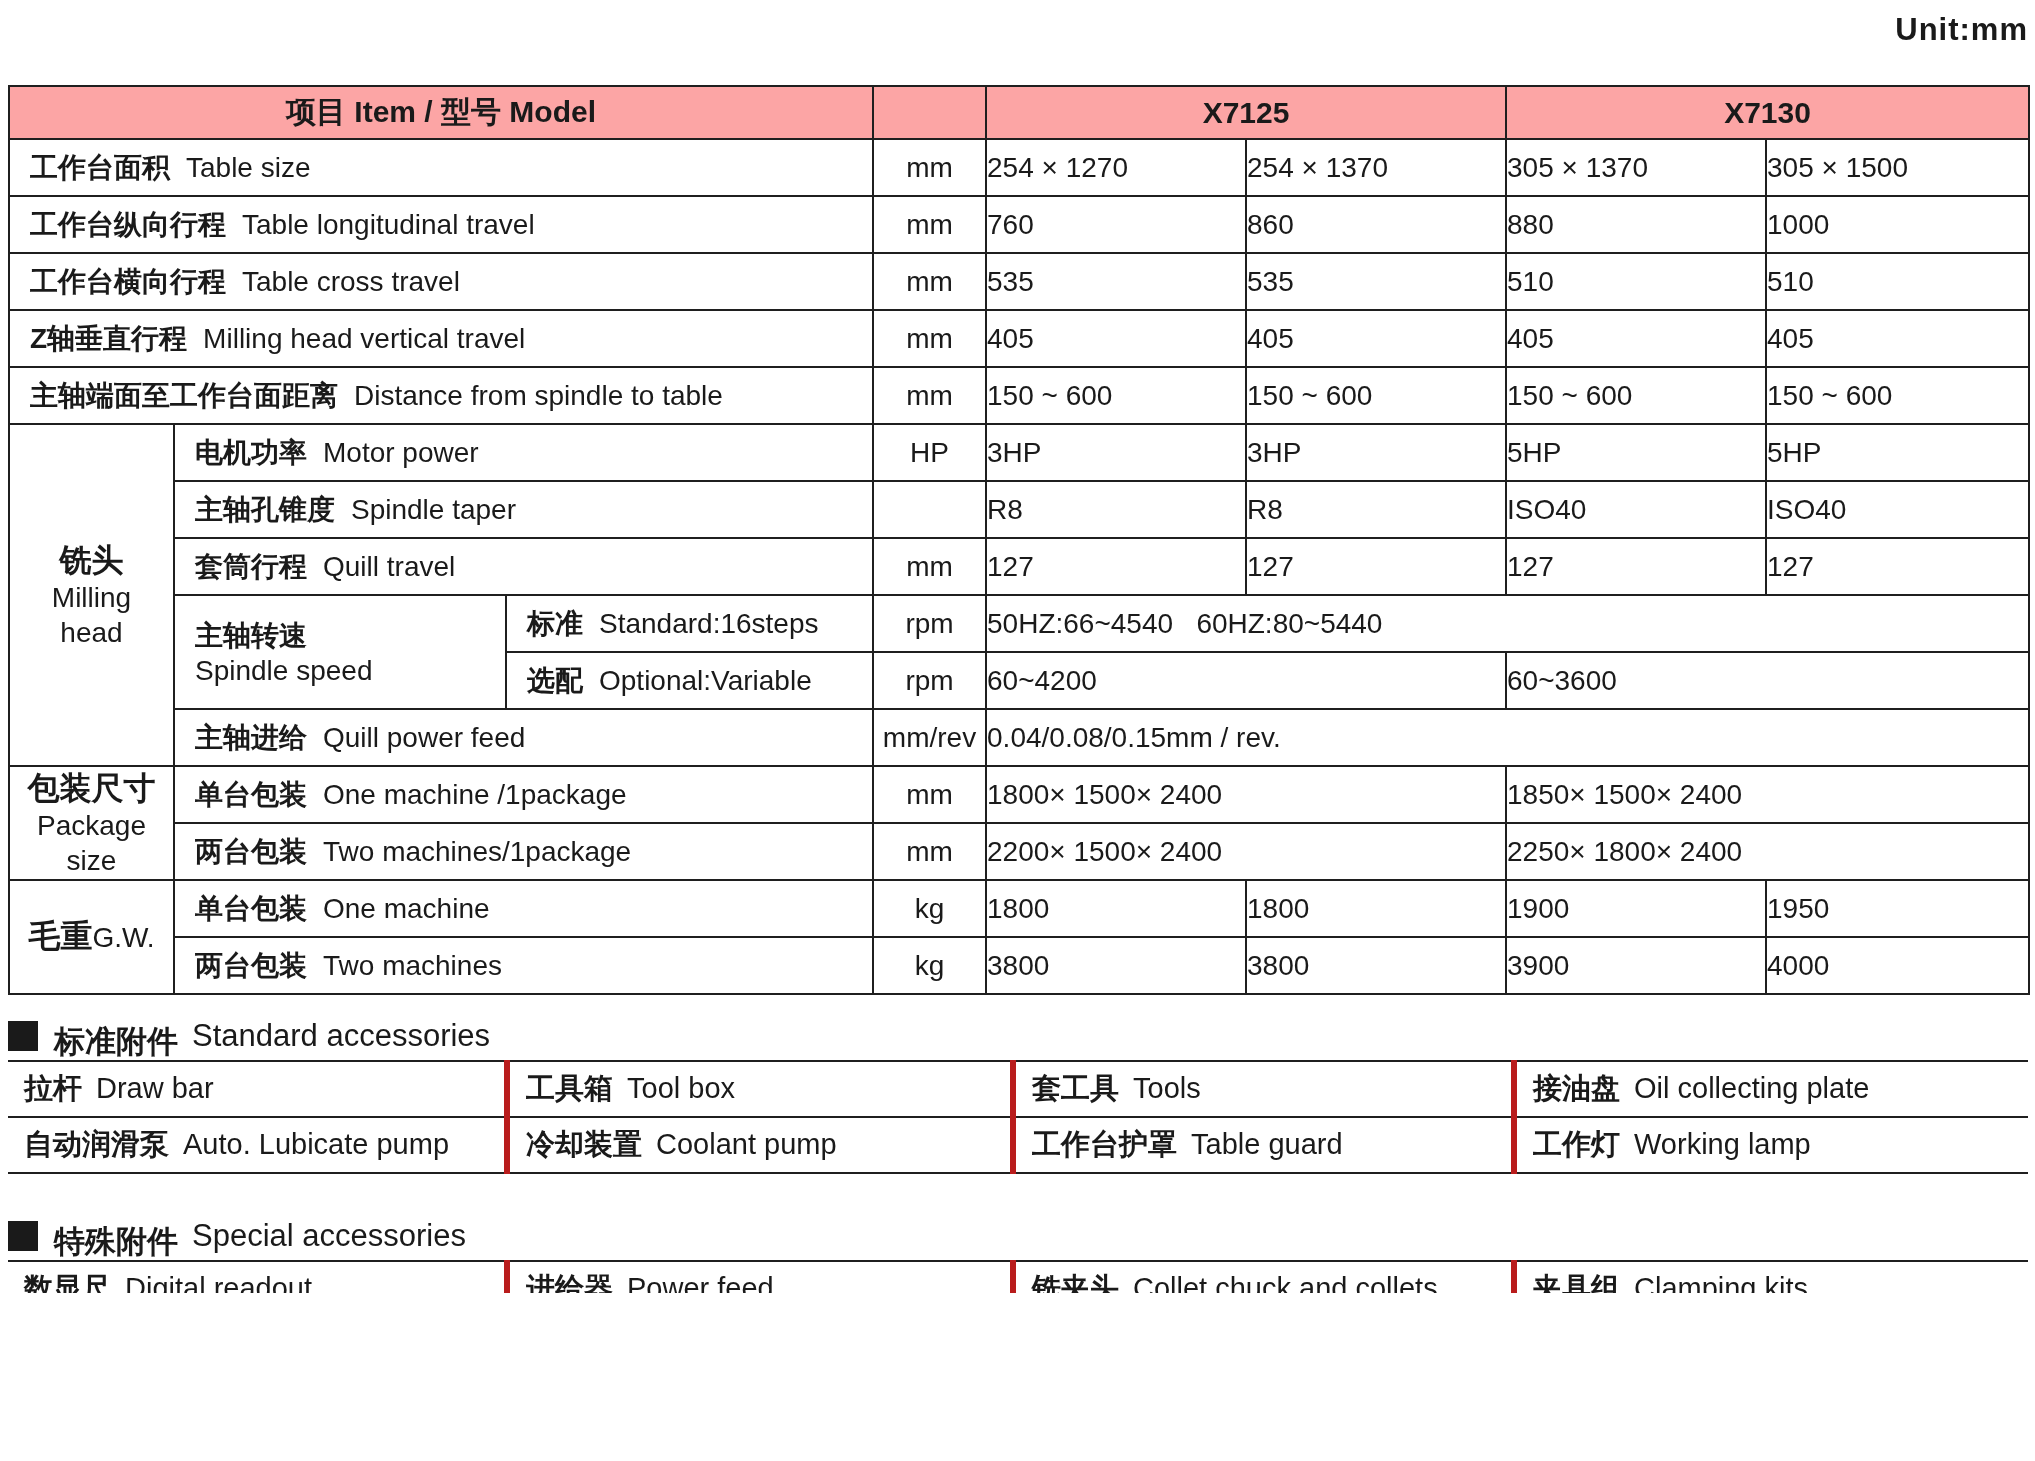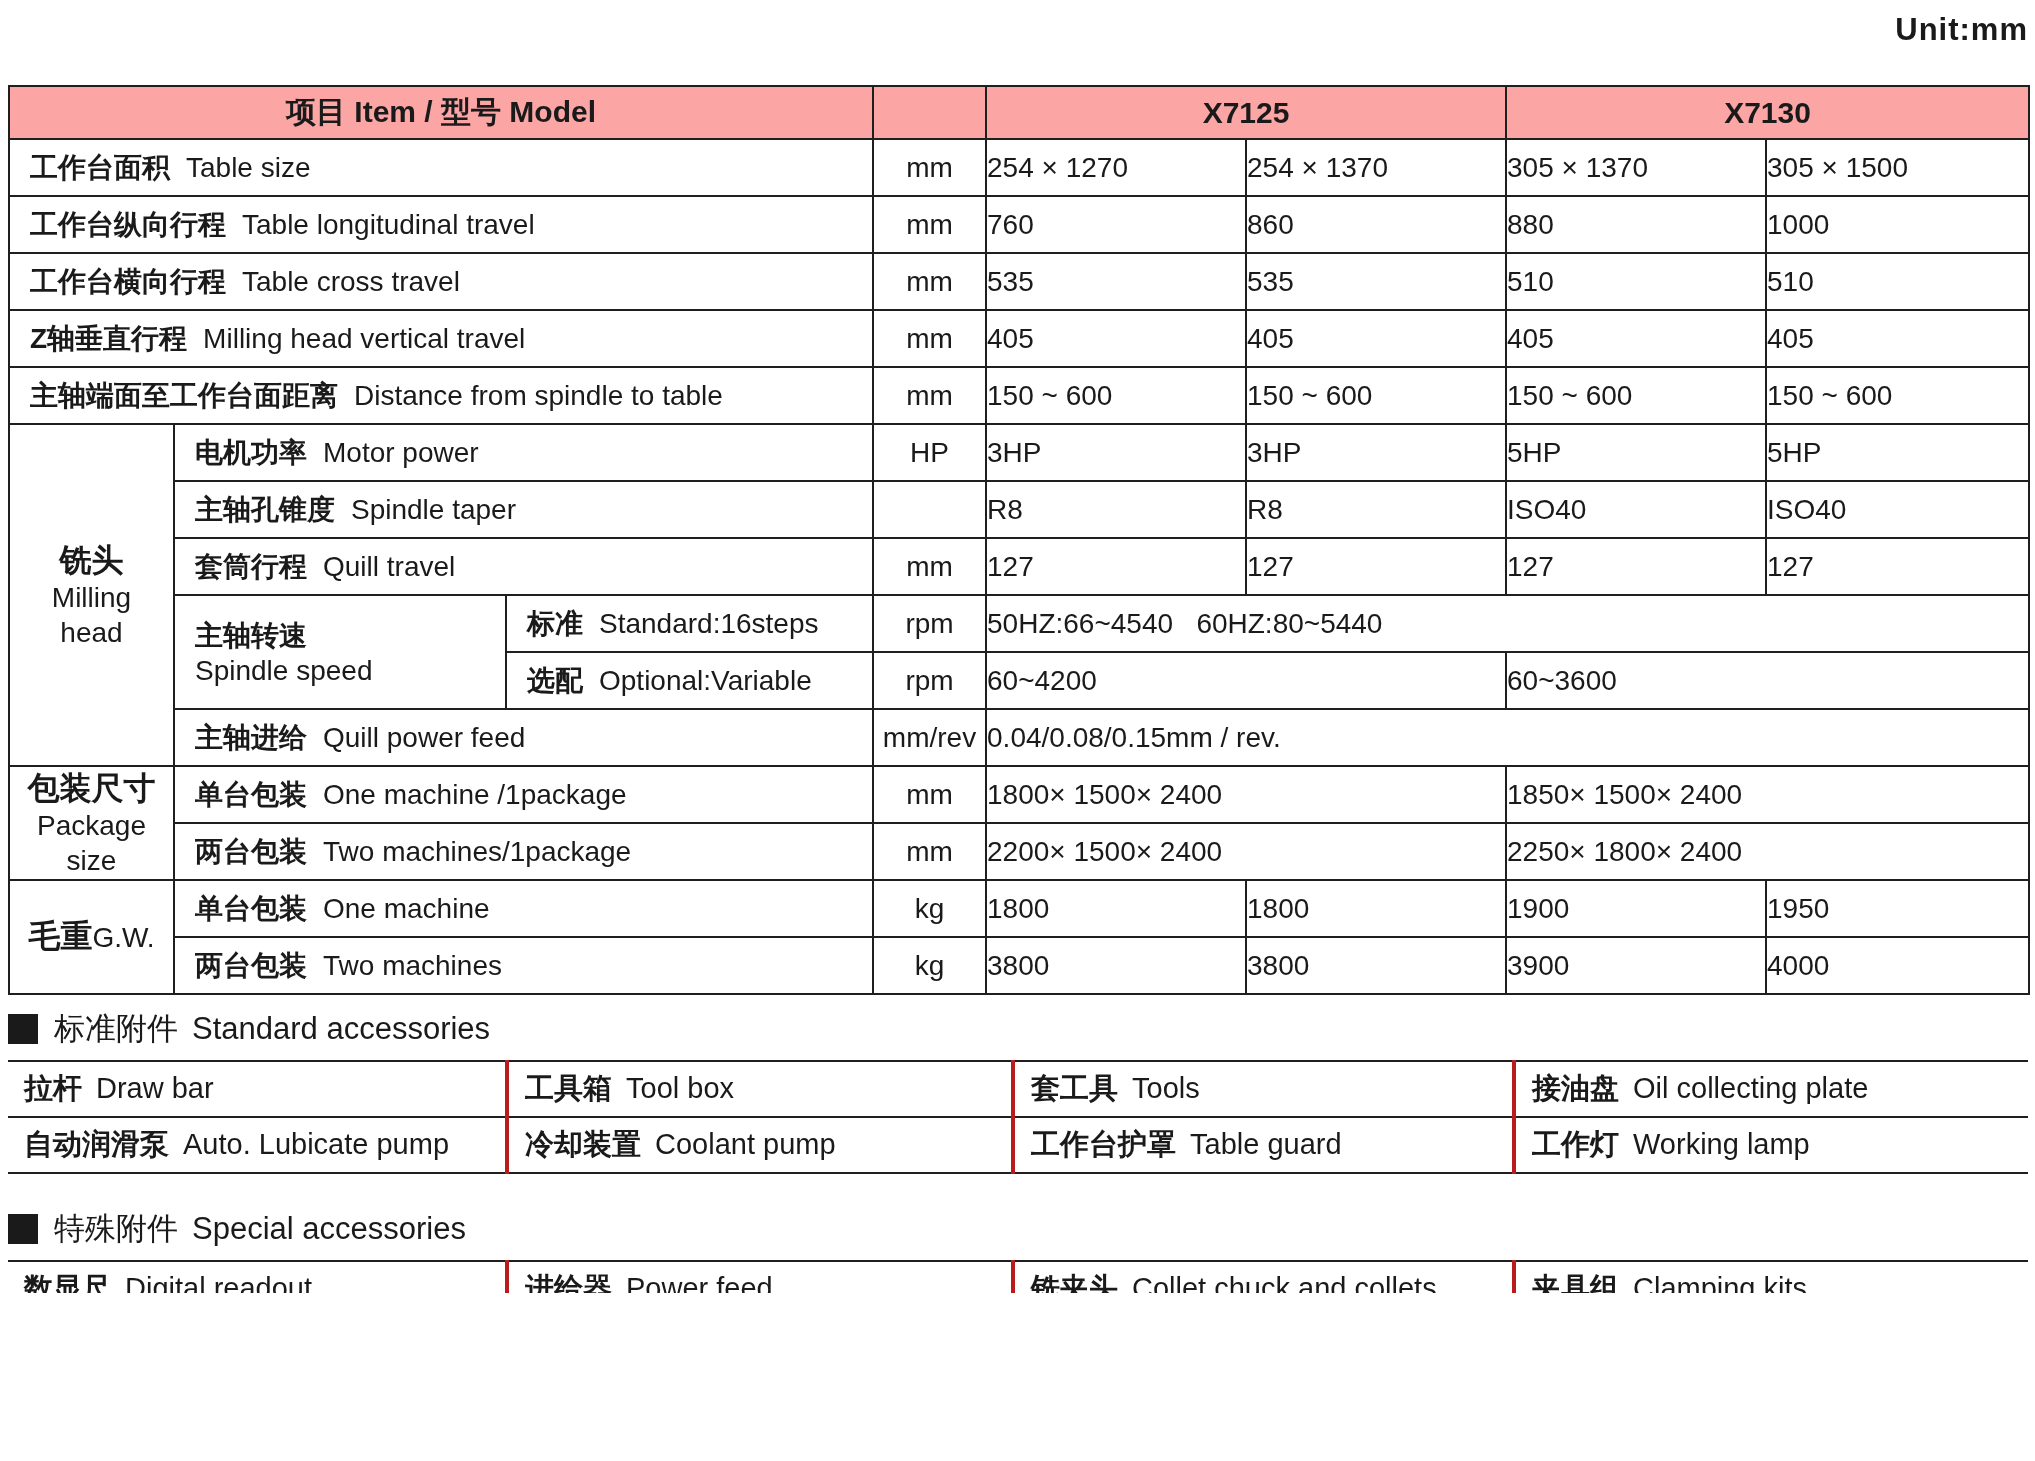--- a/index.html
+++ b/index.html
@@ -22,28 +22,28 @@
   .v { text-align: left; font-size: 29px; margin-left: 33px; }
   .pre { white-space: pre; }
   .grp { text-align: center; font-size: 28px; margin-left: 16px; }
   .grp .blk { display: block; line-height: 1.25; }
   .grp .zh { margin-right: 0; font-size: 32px; }
   .blk { display: block; }
 
   
   .sec-head { position: absolute; left: 8px; font-size: 31px; display: flex; align-items: center; }
   .sec-head .sq { width: 30px; height: 30px; background: #1a1a1a; display: inline-block; margin-right: 16px; }
-  .sec-head .zh { font-weight: normal; margin-right: 14px; }
+  .sec-head .zh { font-weight: bold; margin-right: 14px; margin-top: 13px; }
   .sh1 { top: 1008px; }
   .sh2 { top: 1208px; }
 
   
   .acc { position: absolute; left: 8px; width: 2020px; }
   .acc td { height: 56px; border-top: 2px solid #1f1f1f; border-bottom: 2px solid #1f1f1f; font-size: 29px; text-align: left; padding-left: 16px; overflow: hidden; }
-  .acc td + td { border-left: 4px solid #b91c1c; }
+  .acc td + td { border-left: 6px solid #b91c1c; }
   .acc .zh { margin-right: 14px; }
   .acc1 { top: 1060px; }
   .acc2 { top: 1260px; }
 </style>
 </head>
 <body>
 
 <div class="page">
 
   <div class="unit-note">Unit:mm</div>

